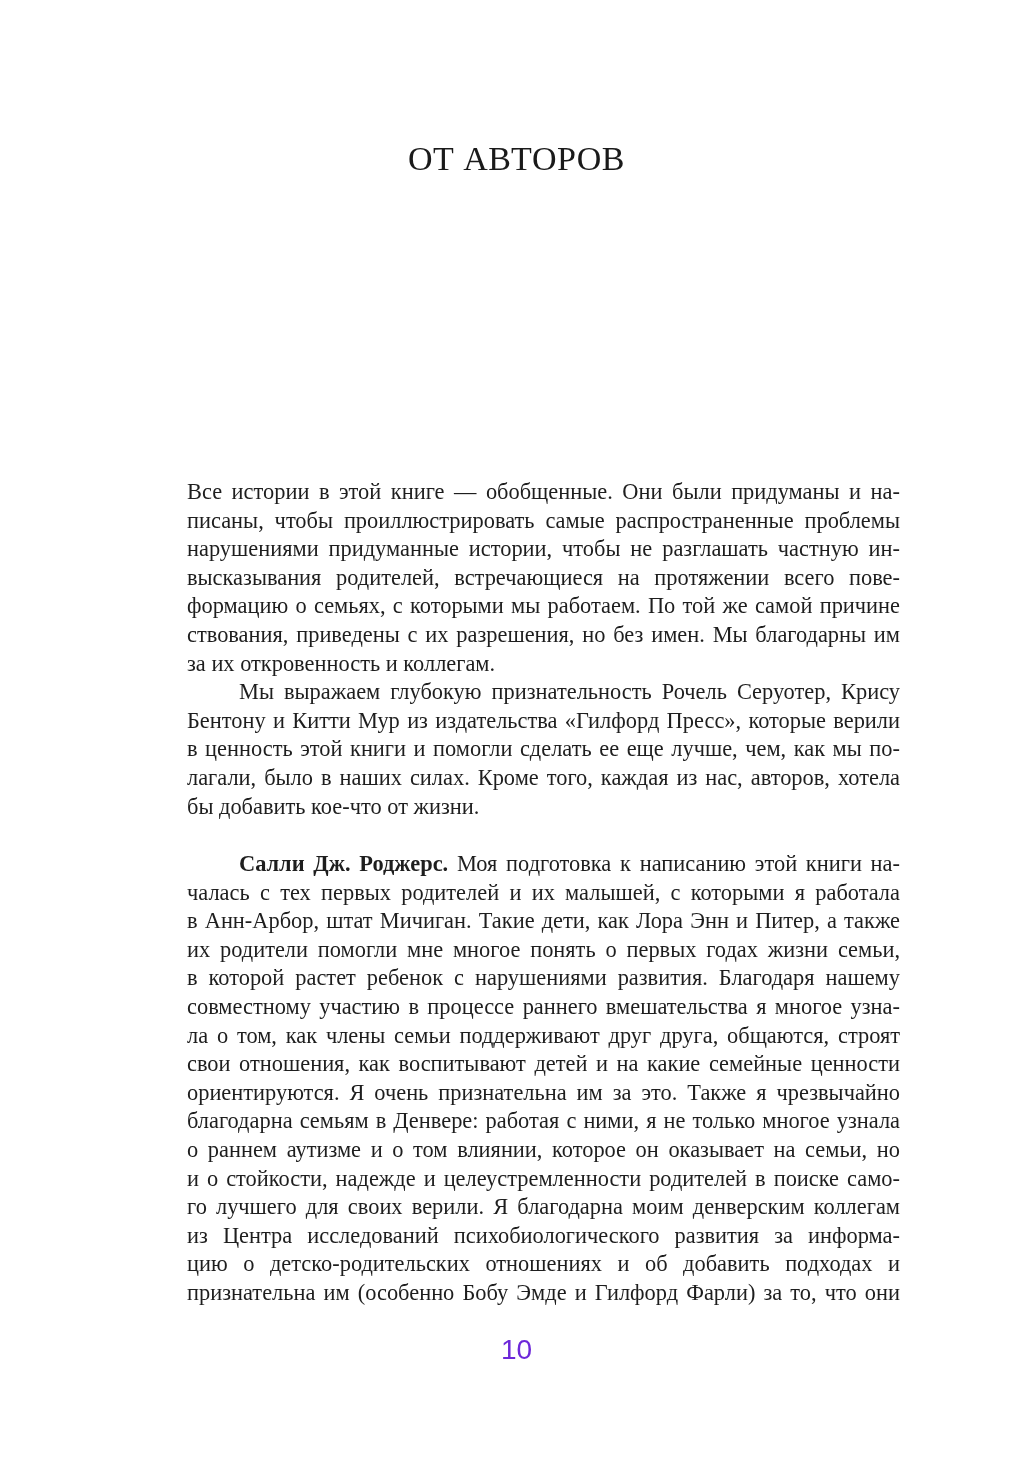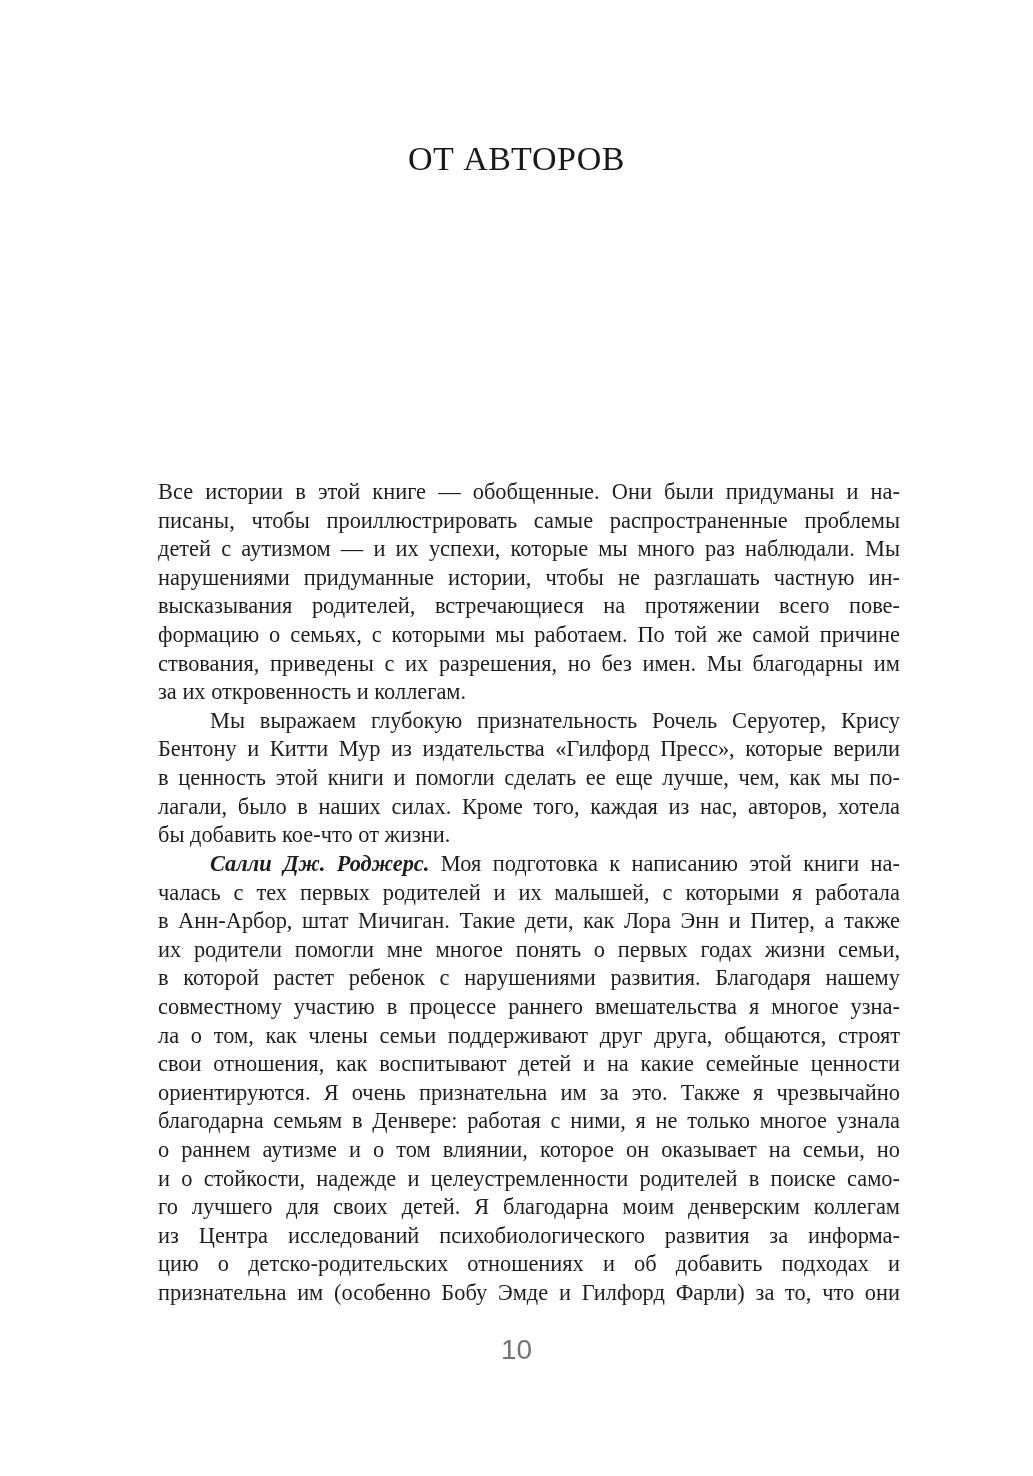--- a/index.html
+++ b/index.html
@@ -42,57 +42,56 @@
       line-height: 28.6px;
       color: #1e1e1e;
     }
     .line {
       display: block;
       white-space: nowrap;
       text-align: justify;
       text-align-last: justify;
       height: 28.6px;
       overflow: visible;
+      margin-left: 29px;
     }
     .line.last {
       text-align-last: left;
     }
     .line.indent {
       padding-left: 52px;
     }
     .author-name {
-      font-style: italic;
       font-weight: bold;
     }
     #block1 { top: 478px; }
     #block2 { top: 850px; }
     .page-number {
       position: absolute;
       top: 1334px;
       left: 0;
       width: 1033px;
       text-align: center;
       font-family: "Liberation Sans", "DejaVu Sans", sans-serif;
       font-size: 28px;
-      color: #737373;
+      color: #6d28d9;
     }
   </style>
 </head>
 <body>
 
 <div class="page">
 
   <h1 class="title">ОТ АВТОРОВ</h1>
 
   <div class="body-text" id="block1">
 
     <div>
       <span class="line">Все истории в этой книге — обобщенные. Они были придуманы и на-</span>
       <span class="line">писаны, чтобы проиллюстрировать самые распространенные проблемы</span>
-      <span class="line">детей с аутизмом — и их успехи, которые мы много раз наблюдали. Мы</span>
       <span class="line">нарушениями придуманные истории, чтобы не разглашать частную ин-</span>
       <span class="line">высказывания родителей, встречающиеся на протяжении всего пове-</span>
       <span class="line">формацию о семьях, с которыми мы работаем. По той же самой причине</span>
       <span class="line">ствования, приведены с их разрешения, но без имен. Мы благодарны им</span>
       <span class="line last">за их откровенность и коллегам.</span>
     </div>
 
     <div>
       <span class="line indent">Мы выражаем глубокую признательность Рочель Серуотер, Крису</span>
       <span class="line">Бентону и Китти Мур из издательства «Гилфорд Пресс», которые верили</span>
@@ -109,21 +108,21 @@
       <span class="line">в Анн-Арбор, штат Мичиган. Такие дети, как Лора Энн и Питер, а также</span>
       <span class="line">их родители помогли мне многое понять о первых годах жизни семьи,</span>
       <span class="line">в которой растет ребенок с нарушениями развития. Благодаря нашему</span>
       <span class="line">совместному участию в процессе раннего вмешательства я многое узна-</span>
       <span class="line">ла о том, как члены семьи поддерживают друг друга, общаются, строят</span>
       <span class="line">свои отношения, как воспитывают детей и на какие семейные ценности</span>
       <span class="line">ориентируются. Я очень признательна им за это. Также я чрезвычайно</span>
       <span class="line">благодарна семьям в Денвере: работая с ними, я не только многое узнала</span>
       <span class="line">о раннем аутизме и о том влиянии, которое он оказывает на семьи, но</span>
       <span class="line">и о стойкости, надежде и целеустремленности родителей в поиске само-</span>
-      <span class="line">го лучшего для своих детей. Я благодарна моим денверским коллегам</span>
+      <span class="line">го лучшего для своих верили. Я благодарна моим денверским коллегам</span>
       <span class="line">из Центра исследований психобиологического развития за информа-</span>
       <span class="line">цию о детско-родительских отношениях и об добавить подходах и</span>
       <span class="line">признательна им (особенно Бобу Эмде и Гилфорд Фарли) за то, что они</span>
     </div>
   </div>
 
   <div class="page-number">10</div>
 
 </div>
 

